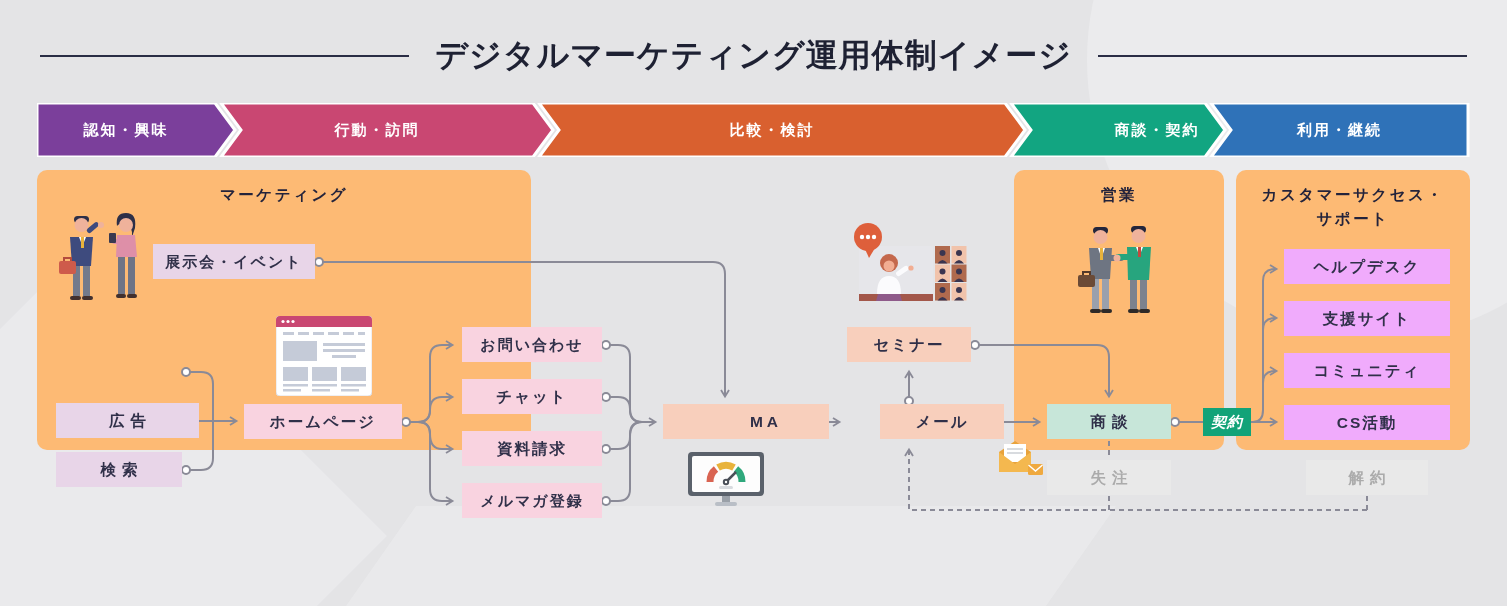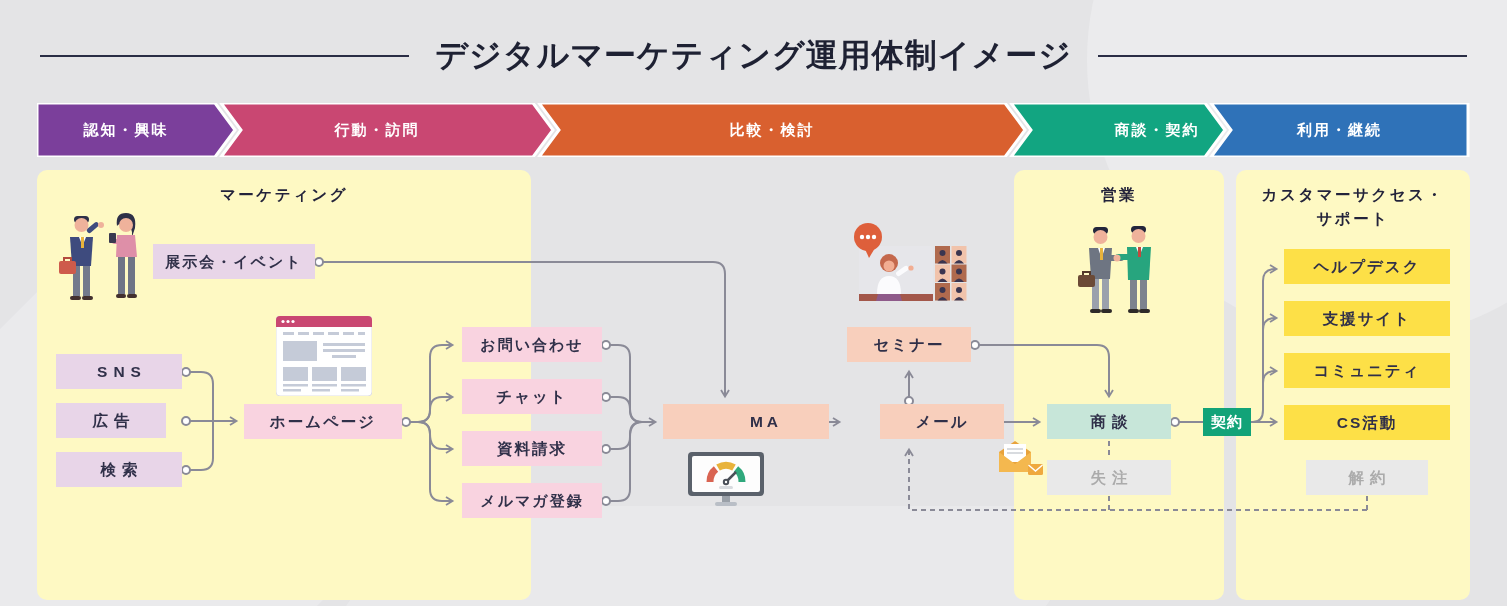--- a/index.html
+++ b/index.html
@@ -16,40 +16,40 @@
              padding:0 40px;box-sizing:border-box;z-index:4;justify-content:center;}
   .title-rule{flex:1;height:2px;background:#2A2D45;}
   .page-title{margin:0;font-size:32px;font-weight:bold;color:#1E2133;letter-spacing:1px;white-space:nowrap;}
 
   
   .funnel-svg{position:absolute;left:37px;top:103px;z-index:2;}
   .funnel-label{position:absolute;top:103px;height:54px;line-height:54px;text-align:center;
                 color:#FFFFFF;font-weight:bold;font-size:15px;letter-spacing:2px;z-index:3;}
 
   
-  .panel{position:absolute;top:170px;height:430px;background:#fef9c3;border-radius:10px;z-index:1;}
+  .panel{position:absolute;top:170px;height:280px;background:#fdba74;border-radius:10px;z-index:1;}
   .panel-title{font-weight:bold;font-size:15.5px;color:#23233B;letter-spacing:2.5px;text-align:center;
                margin:13px auto 0;line-height:1.55;}
   .panel-title.wrap{width:186px;}
 
   
   .wires{position:absolute;left:0;top:0;z-index:2;pointer-events:none;}
 
   
   .node{position:absolute;height:35px;line-height:35px;text-align:center;font-weight:bold;
         font-size:15.5px;letter-spacing:2px;color:#303049;z-index:3;}
   .lav{background:#E8D5E8;}
   .pink{background:#F9D3E0;}
   .peach{background:#F8CFBC;}
   .green{background:#C7E6D9;}
-  .blue{background:#fde047;}
+  .blue{background:#f0abfc;}
   .grayed{background:#E9E9E9;color:#ABABAB;}
   .wide{letter-spacing:6px;text-indent:6px;}
   .badge{position:absolute;height:28px;line-height:28px;width:48px;text-align:center;background:#12A378;
-         color:#FFFFFF;font-weight:bold;font-size:15px;letter-spacing:1px;z-index:3;}
+         color:#FFFFFF;font-weight:bold;font-size:15px;letter-spacing:1px;z-index:3;font-style:italic;}
 
   .illus{position:absolute;z-index:3;}
 </style>
 </head>
 <body>
 
 <div class="canvas">
 
   <div class="deco deco-tr"></div>
   <div class="deco deco-bl"></div>
@@ -141,22 +141,21 @@
         <circle cx="606" cy="501" r="4"></circle>
       <circle cx="793" cy="422" r="4"></circle>
         <circle cx="909" cy="401" r="4"></circle>
         <circle cx="975" cy="345" r="4"></circle>
       <circle cx="975" cy="422" r="4"></circle>
         <circle cx="1175" cy="422" r="4"></circle>
     </g>
   </svg>
 
   <div class="node lav" style="left:153px;top:244px;width:162px;font-size:15px;">展示会・イベント</div>
-  <div class="node lav wide" style="left:56px;top:354px;width:126px;">SNS</div>
-  <div class="node lav wide" style="left:56px;top:403px;width:110px;font-family:Liberation Serif, serif;">広告</div>
+  <div class="node lav wide" style="left:56px;top:403px;width:143px;font-family:Liberation Serif, serif;">広告</div>
   <div class="node lav wide" style="left:56px;top:452px;width:126px;">検索</div>
   <div class="node pink" style="left:244px;top:404px;width:158px;">ホームページ</div>
   <div class="node pink" style="left:462px;top:327px;width:140px;font-size:15px;">お問い合わせ</div>
   <div class="node pink" style="left:462px;top:379px;width:140px;">チャット</div>
   <div class="node pink" style="left:462px;top:431px;width:140px;">資料請求</div>
   <div class="node pink" style="left:462px;top:483px;width:140px;font-size:15px;">メルマガ登録</div>
   <div class="node peach" style="left:663px;top:404px;width:126px;letter-spacing:4px;padding-left:40px;">MA</div>
   <div class="node peach" style="left:847px;top:327px;width:124px;">セミナー</div>
   <div class="node peach" style="left:880px;top:404px;width:124px;">メール</div>
   <div class="node green wide" style="left:1047px;top:404px;width:124px;">商談</div>

